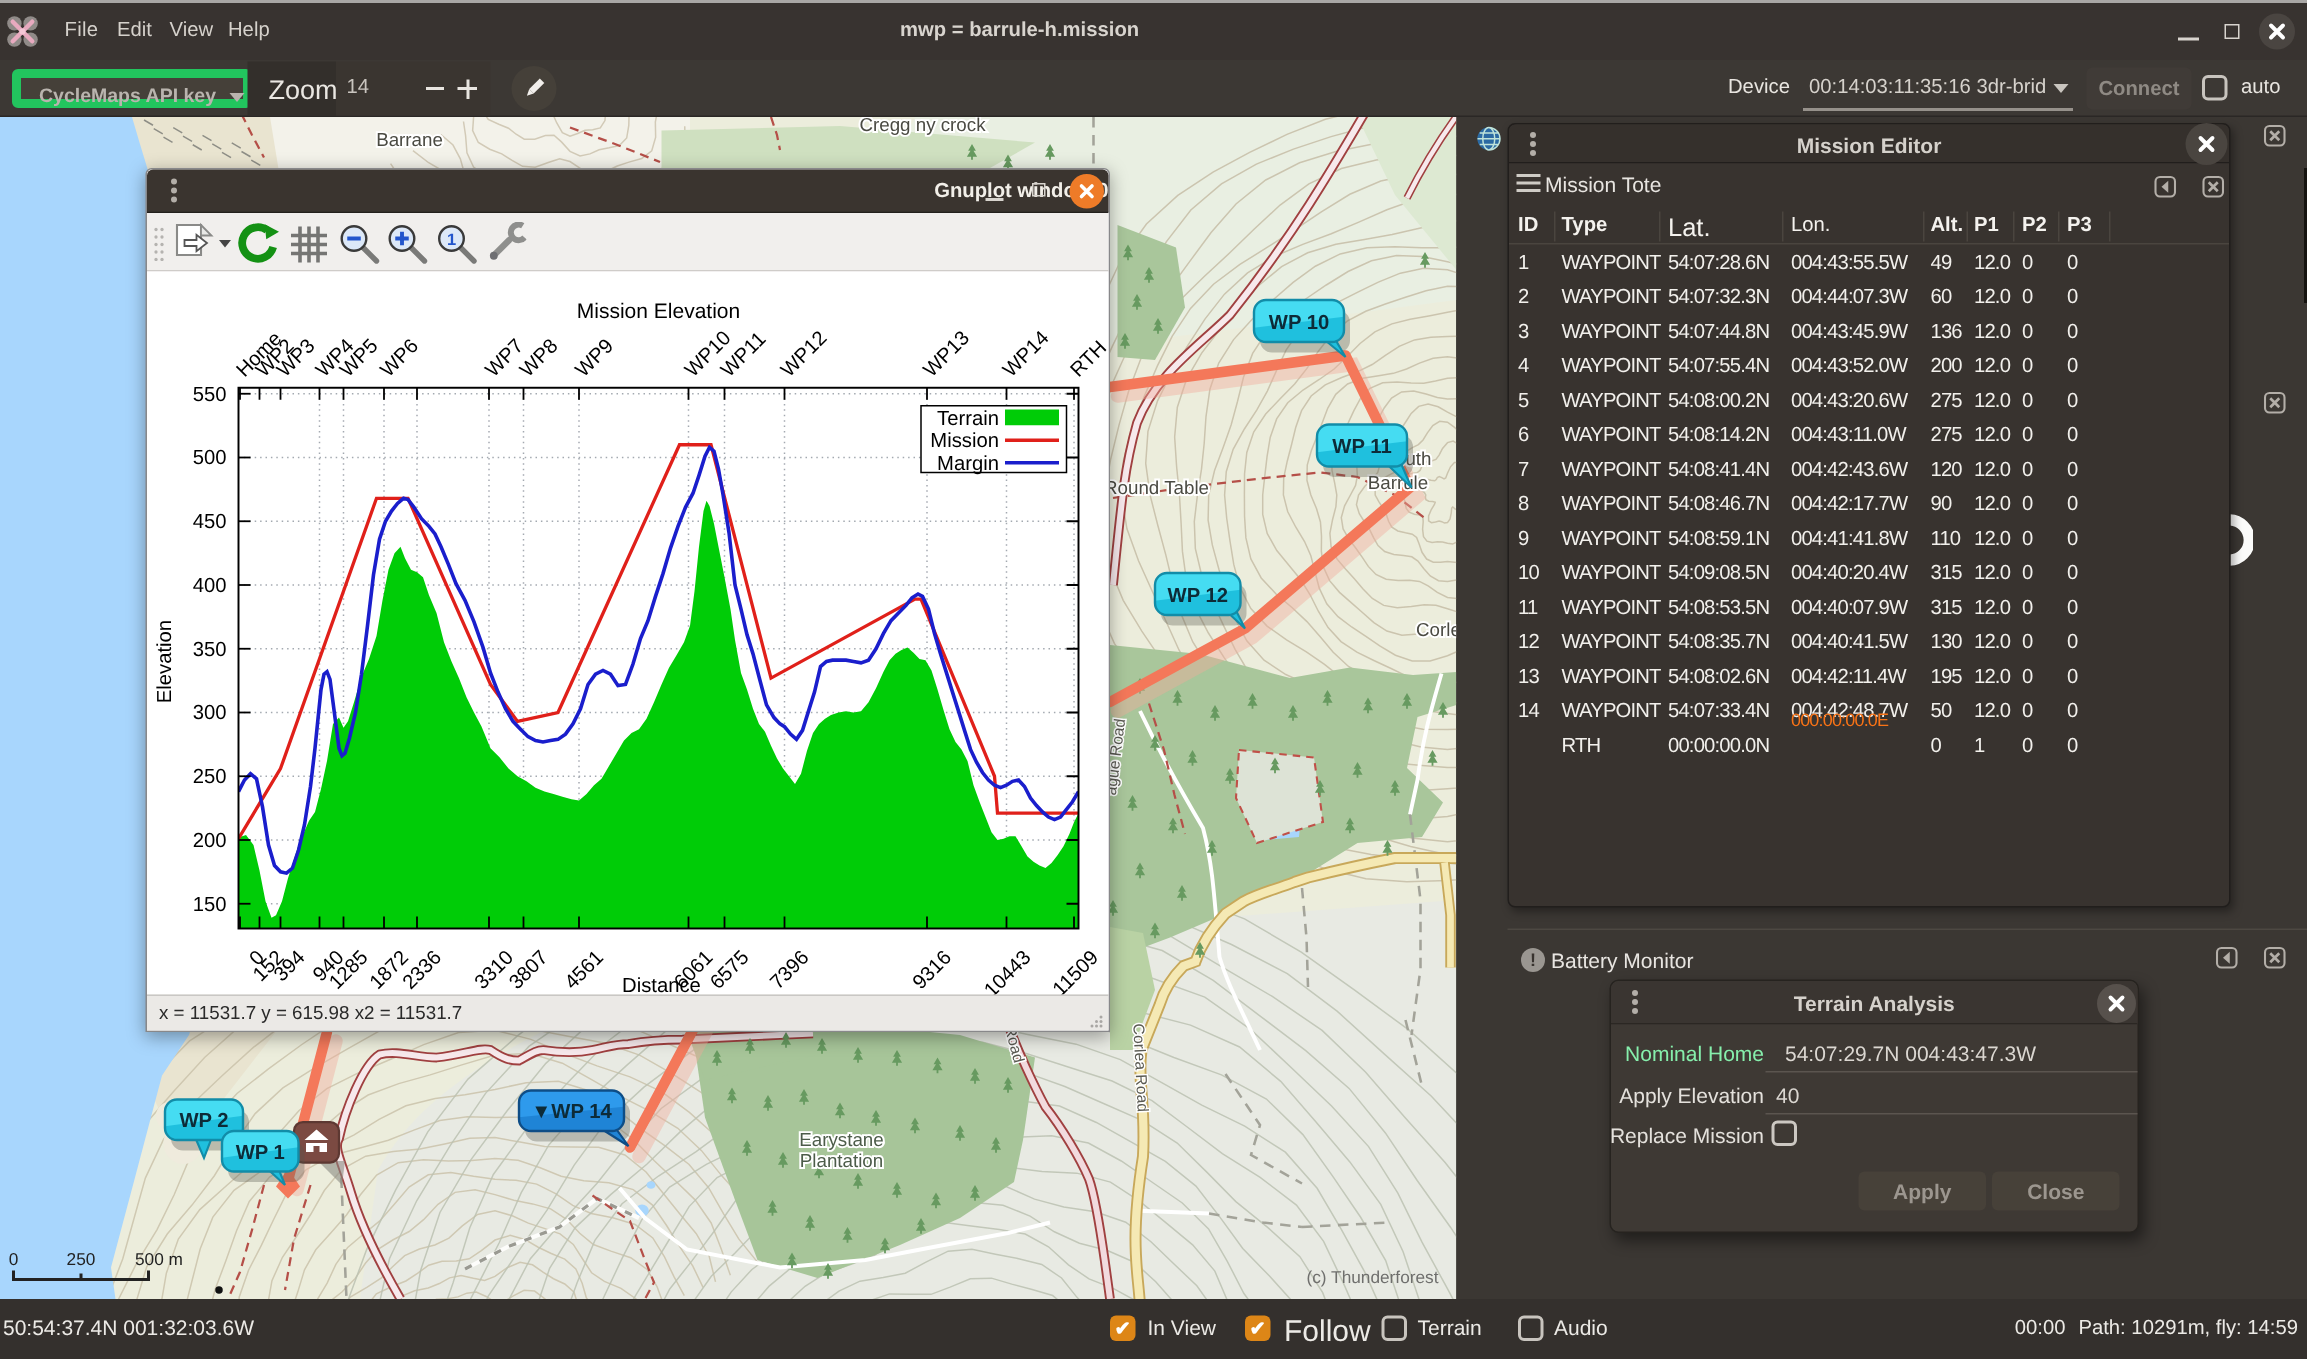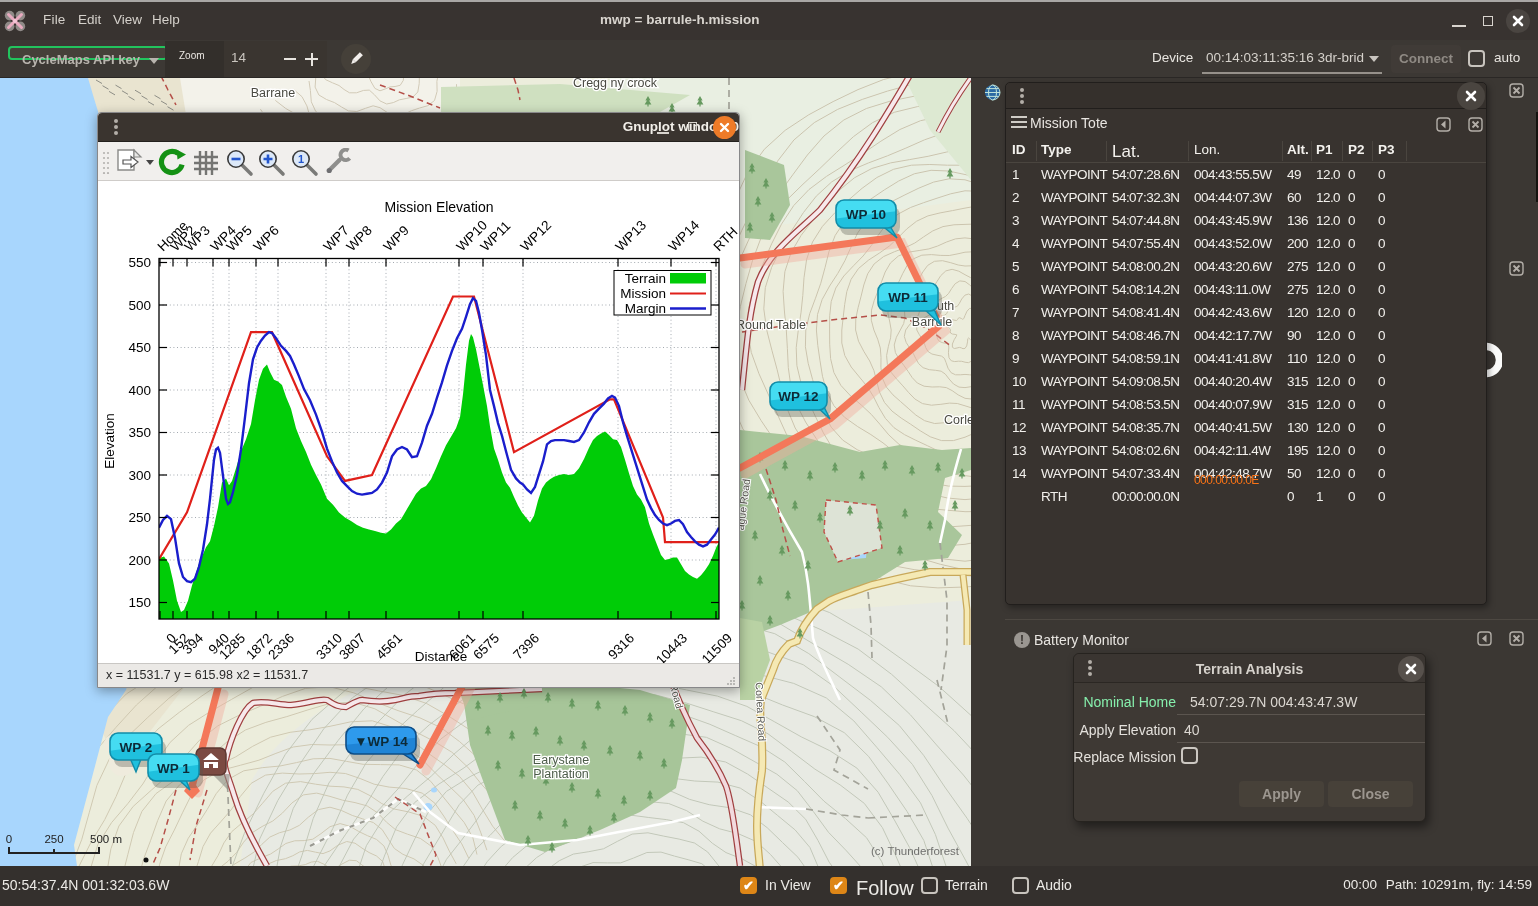--- a/index.html
+++ b/index.html
@@ -22,29 +22,29 @@
 <div class="abs" style="left:152px;top:12px;color:#d5d1cb;font-size:13.5px">Help</div>
 <div class="abs" style="left:600px;top:12px;width:338px;text-align:left;color:#d8d4ce;font-size:13.5px;font-weight:bold">mwp = barrule-h.mission</div>
 <div class="abs" style="left:1452px;top:25px;width:14px;height:2px;background:#d8d4ce"></div>
 <div class="abs" style="left:1483px;top:16px;width:10px;height:10px;border:1.5px solid #d8d4ce"></div>
 <div class="abs" style="left:1506px;top:9px;width:24px;height:24px;border-radius:50%;background:#4a4541"></div>
 <svg class="abs" style="left:1511px;top:14px" width="14" height="14">
       <path d="M3,3 L11,11 M11,3 L3,11" stroke="#fff" stroke-width="2.6" stroke-linecap="round"></path>
     </svg>
 </div>
 <div class="abs" style="left:0;top:40px;width:1538px;height:38px;background:#3c3834;border-bottom:1px solid #2a2725">
-<div class="abs" style="left:8px;top:6px;width:160px;height:14px;background:#454039;border:2px solid #22c55e;border-radius:4px">
+<div class="abs" style="left:8px;top:6px;width:160px;height:26px;background:#454039;border:6px solid #22c55e;border-radius:4px">
 <span class="abs" style="left:12px;top:4px;color:#b9b4ae;font-size:13px;font-weight:bold">CycleMaps API key</span>
 <svg class="abs" style="left:138px;top:9px" width="12" height="8">
         <path d="M1,1 L6,7 L11,1z" fill="#b9b4ae"></path>
       </svg>
     </div>
 <div class="abs" style="left:165px;top:1px;width:59px;height:36px;background:#332f2b"></div>
     <div class="abs" style="left:224px;top:1px;width:103px;height:36px;background:#3a3530"></div>
-<span class="abs" style="left:179px;top:10px;color:#eae7e2;font-size:10px">Zoom</span>
+<span class="abs" style="left:179px;top:10px;color:#eae7e2;font-size:18px">Zoom</span>
 <span class="abs" style="left:231px;top:10px;color:#c9c5bf;font-size:13.5px">14</span>
 <div class="abs" style="left:284px;top:18px;width:12px;height:2.4px;background:#e8e5e0"></div>
 <div class="abs" style="left:305px;top:18px;width:13px;height:2.4px;background:#e8e5e0"></div>
 <div class="abs" style="left:310.5px;top:12.6px;width:2.4px;height:13px;background:#e8e5e0"></div>
 <div class="abs" style="left:341px;top:4px;width:30px;height:30px;border-radius:50%;background:#454039"></div>
 <svg class="abs" style="left:347px;top:10px" width="18" height="18" viewBox="0 0 18 18">
       <g transform="rotate(45 9 9)">
         <rect x="7" y="1.5" width="4.2" height="10" fill="#f2efec"></rect>
         <path d="M7,11.5 L9.1,15.8 L11.2,11.5z" fill="#f2efec"></path>
       </g>
@@ -411,20 +411,21 @@
 <svg class="abs" style="left:1509px;top:261px" width="15" height="15" viewBox="0 0 15 15">
     <rect x="1" y="1" width="13" height="13" rx="3" fill="none" stroke="#b3aea8" stroke-width="1.4"></rect>
     <path d="M4.5,4.5 L10.5,10.5 M10.5,4.5 L4.5,10.5" stroke="#b3aea8" stroke-width="1.8"></path>
   </svg>
 <svg class="abs" style="left:1487px;top:341px" width="15" height="38">
     <circle cx="-1" cy="19" r="13.5" fill="none" stroke="#fbfbfa" stroke-width="7.5"></circle>
   </svg>
 <div class="abs" style="left:1005px;top:82px;width:482px;height:523px;background:#38332f;border:1px solid #211e1c;border-radius:5px;box-shadow:2px 3px 6px rgba(0,0,0,0.35)">
     <div class="abs" style="left:0;top:0;width:480px;height:26px;background:#35302c;background:#35302c;border-bottom:1px solid #211e1c;border-radius:5px 5px 0 0"></div>
     <div class="abs" style="left:14px;top:5px;width:4px;height:4px;border-radius:50%;background:#b3aea8;box-shadow:0 6px 0 #b3aea8,0 12px 0 #b3aea8"></div>
+    <div class="abs" style="left:0;top:6px;width:480px;text-align:center;color:#d5d1cb;font-size:14px;font-weight:bold">Mission Editor</div>
     <div class="abs" style="left:451px;top:-1px;width:28px;height:28px;border-radius:50%;background:#4a4540"></div>
     <svg class="abs" style="left:458px;top:6px" width="14" height="14">
       <path d="M3,3 L11,11 M11,3 L3,11" stroke="#fff" stroke-width="2.6" stroke-linecap="round"></path>
     </svg>
     <div class="abs" style="left:5px;top:33px;width:16px;height:12px;border-top:2.5px solid #cfccc6;border-bottom:2.5px solid #cfccc6">
       <div style="margin-top:2.8px;height:2.5px;background:#cfccc6"></div>
     </div>
     <div class="abs" style="left:24px;top:32px;color:#e8e5e1;font-size:14px">Mission Tote</div>
     <svg class="abs" style="left:430px;top:34px" width="15" height="15" viewBox="0 0 15 15">
       <rect x="1" y="1" width="13" height="13" rx="3" fill="none" stroke="#b3aea8" stroke-width="1.4"></rect>

